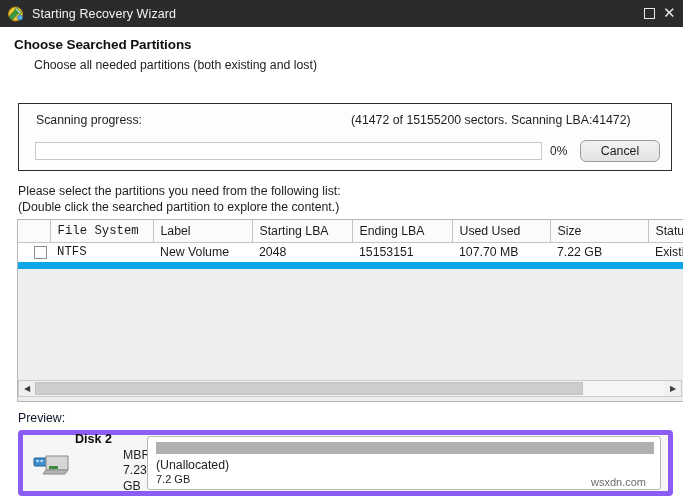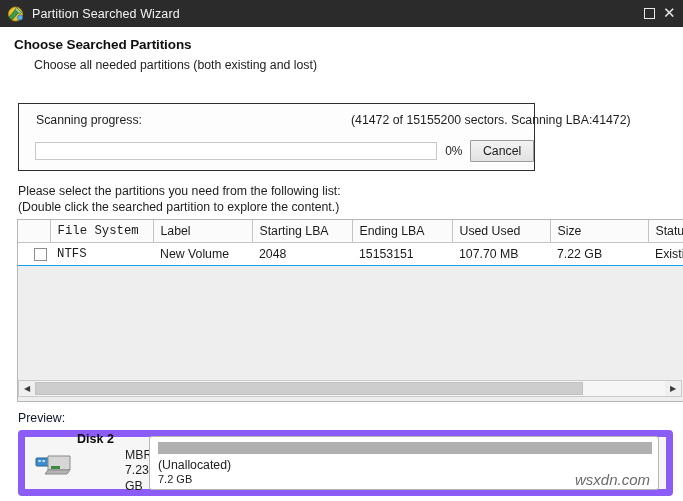--- a/index.html
+++ b/index.html
@@ -87,21 +87,21 @@
     color: #222;
     margin-top: 6px;
     margin-left: 20px;
   }
 
   
   .groupbox {
     position: absolute;
     left: 18px;
     top: 103px;
-    width: 517px;
+    width: 654px;
     height: 68px;
     border: 1px solid #2e2e2e;
     background: #fdfdfd;
     box-sizing: border-box;
   }
   .gb-row1 {
     position: relative;
     height: 28px;
   }
   .gb-label {
@@ -147,21 +147,21 @@
     font-size: 12px;
     color: #1e1e1e;
     width: 24px;
   }
   .cancel-btn {
     margin-left: 6px;
     width: 80px;
     height: 22px;
     border: 1px solid #9b9b9b;
     background: linear-gradient(#f3f3f3, #e2e2e2);
-    border-radius: 1px;
+    border-radius: 6px;
     font-family: "Liberation Sans", sans-serif;
     font-size: 12.3px;
     color: #1c1c1c;
     display: flex;
     align-items: center;
     justify-content: center;
     box-sizing: border-box;
     padding: 0;
   }
 
@@ -207,21 +207,21 @@
     box-sizing: border-box;
     white-space: nowrap;
     overflow: hidden;
   }
   table.parts td {
     height: 23px;
     font-size: 12.3px;
     color: #1b1b1b;
     padding: 0 0 0 7px;
     background: #ffffff;
-    border-bottom: 1px solid #0ea5e9;
+    border-bottom: 7px solid #0ea5e9;
     white-space: nowrap;
     overflow: hidden;
     box-sizing: border-box;
   }
   .col-chk   { width: 32px; }
   .col-fs    { width: 103px; font-family: Liberation Mono, monospace; }
   .col-label { width: 99px; }
   .col-slba  { width: 100px; }
   .col-elba  { width: 100px; }
   .col-used  { width: 98px; }
@@ -287,21 +287,21 @@
     top: 411px;
     font-size: 12.3px;
     color: #0f172a;
   }
   .preview-box {
     position: absolute;
     left: 18px;
     top: 430px;
     width: 655px;
     height: 66px;
-    border: 7px solid #8b5cf6;
+    border: 5px solid #8b5cf6;
     border-radius: 4px;
     background: #f6f6f6;
     box-sizing: border-box;
     display: flex;
     align-items: center;
   }
   .disk-icon {
     width: 40px;
     height: 34px;
     margin-left: 8px;
@@ -346,41 +346,40 @@
     font-size: 12.3px;
     color: #222;
   }
   .part-txt2 {
     margin-top: 1px;
     font-size: 11px;
     color: #222;
   }
   .watermark {
     position: absolute;
-    right: 8px;
+    right: 14px;
     bottom: 1px;
-    font-size: 15px;
+    font-size: 11px;
     color: #6b6b6b;
     font-family: "Liberation Sans", sans-serif;
-    font-style: italic;
   }
 </style>
 </head>
 <body>
 
 <div class="titlebar">
   <div class="titlebar-icon">
     <svg width="17" height="17" viewBox="0 0 17 17">
       <circle cx="8.5" cy="9" r="7" fill="#f0c330" stroke="#b98a14" stroke-width="1"></circle>
       <path d="M2 12 L9 4 L12 7 L5 15 Z" fill="#3e9b46" stroke="#2a6b30" stroke-width="0.8"></path>
       <path d="M9.5 2.5 L14.5 7.5 L12.5 9 L8 4.5 Z" fill="#9fd5a6" stroke="#2a6b30" stroke-width="0.7"></path>
       <circle cx="13" cy="12.5" r="2.6" fill="#5ab0e8" stroke="#2a74a8" stroke-width="0.7"></circle>
     </svg>
   </div>
-  <div class="title-text">Partition Searched Wizard</div>
+  <div class="title-text">Starting Recovery Wizard</div>
   <div class="winbtns">
     <div class="winbtn">
         <span class="sq"></span>
       </div>
     <div class="winbtn close">
         <span class="xx">✕</span>
       </div>
   </div>
 </div>
 

